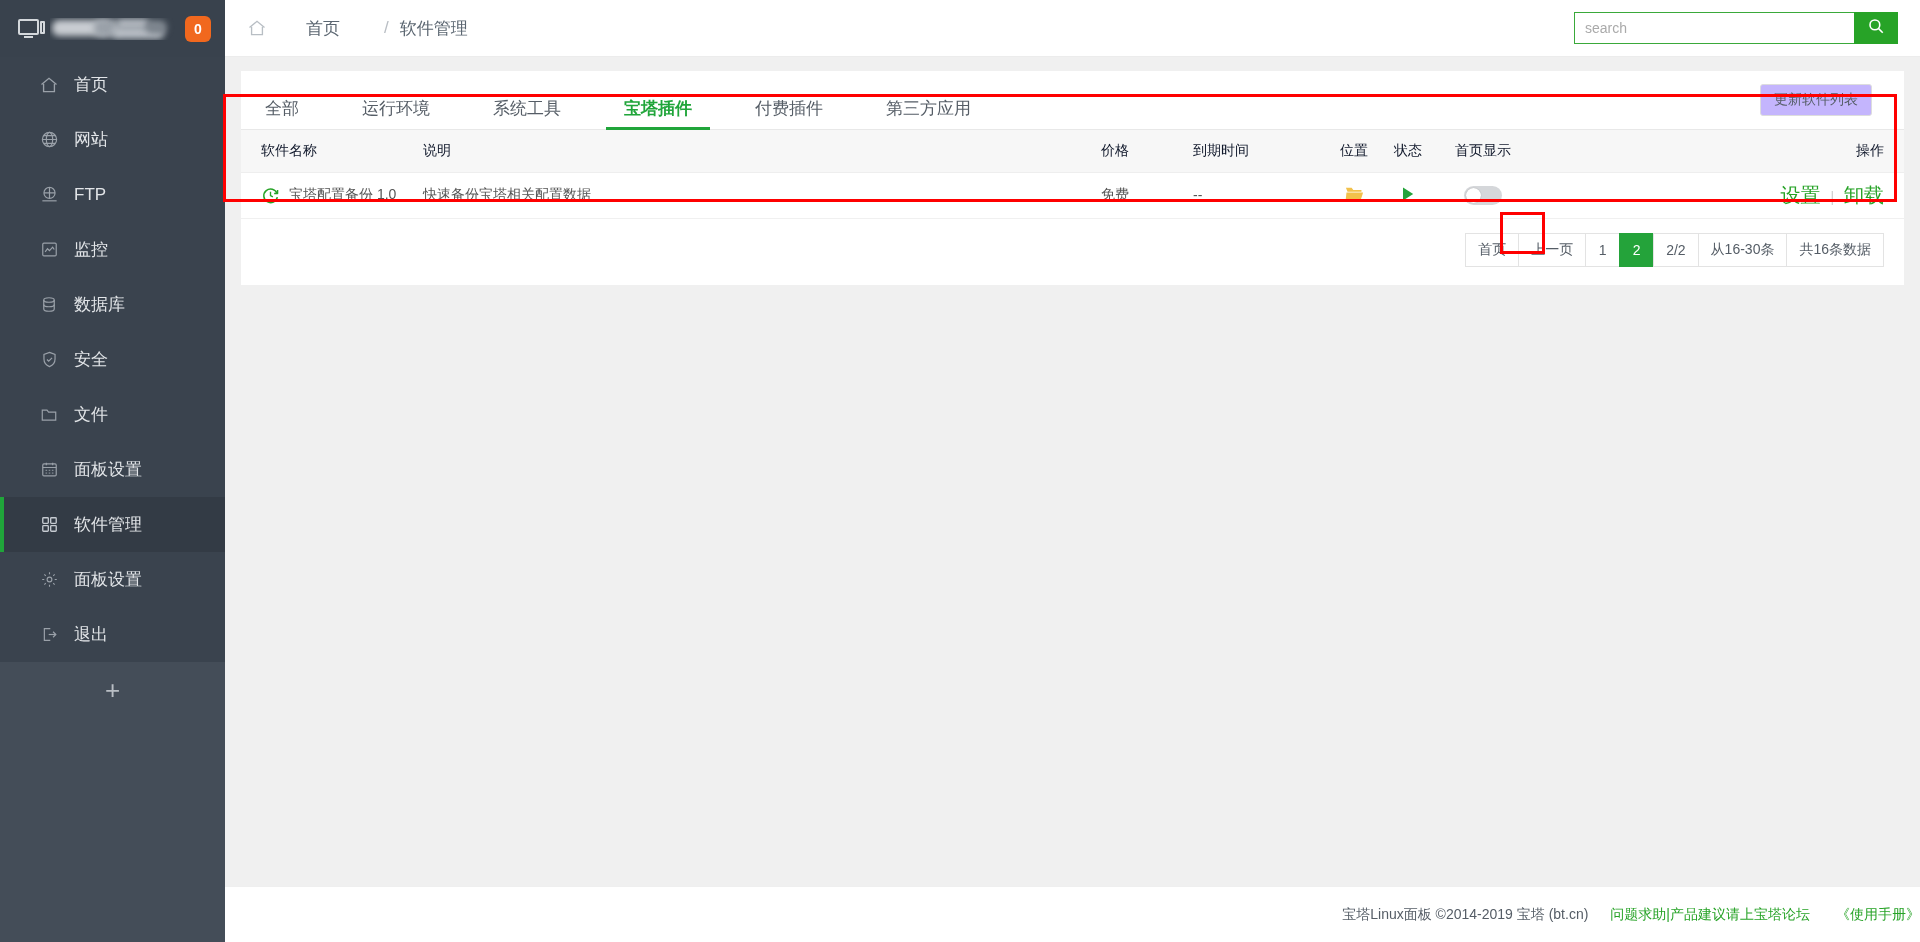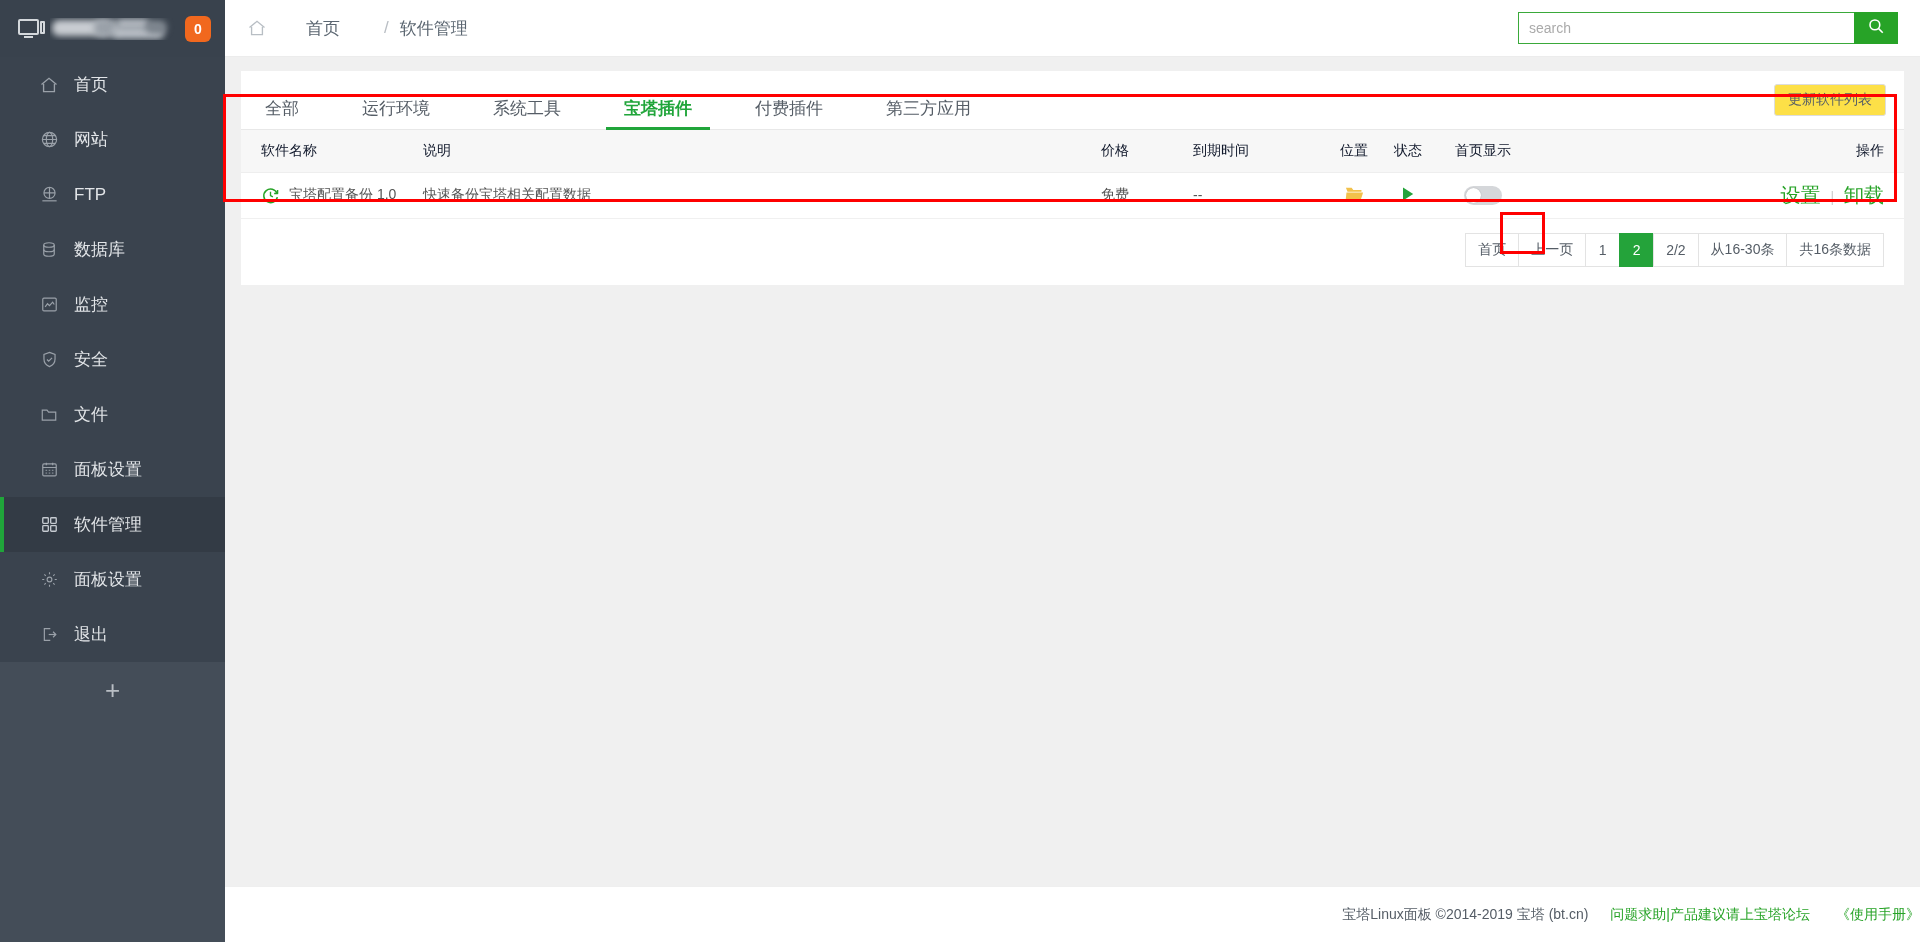--- a/index.html
+++ b/index.html
@@ -82,21 +82,21 @@
     padding: 0 22px 0 22px; border-bottom: 1px solid #ececec;
   }
   .crumb { display: flex; align-items: center; font-size: 17px; color: #5b6671; }
   .home-ico { margin-right: 6px; color: #b8bec4; display: flex; }
   .crumb .sep { margin: 0 11px; color: #b9bec4; }
   .crumb .c-home { color: #5b6671; cursor: pointer; }
   .crumb .c-cur { color: #5b6671; }
 
   .searchbox { display: flex; height: 32px; }
   .searchbox input {
-    width: 336px; height: 32px; border: 1px solid #3aa93a; border-right: none;
+    width: 280px; height: 32px; border: 1px solid #3aa93a; border-right: none;
     outline: none; padding: 0 10px; font-size: 14px; color: #444;
     font-family: "Liberation Sans", sans-serif; border-radius: 0;
   }
   .searchbox input::placeholder { color: #aaa; }
   .search-btn {
     width: 44px; height: 32px; background: #27a327; border: 1px solid #27a327;
     display: flex; align-items: center; justify-content: center; cursor: pointer;
   }
 
   .content { flex: 1; padding: 14px 16px 0 16px; position: relative; }
@@ -109,22 +109,22 @@
   .tab {
     font-size: 17px; color: #555d66; padding: 0 6px 12px 6px; margin-right: 51px;
     cursor: pointer; position: relative; line-height: 1;
   }
   .tab.active { color: #20a53a; font-weight: bold; }
   .tab.active::after {
     content: ""; position: absolute; left: -12px; right: -12px; bottom: -1px;
     height: 3px; background: #20a53a;
   }
   .update-btn {
-    position: absolute; right: 18px; top: 13px;
-    height: 32px; padding: 0 13px; border: 1px solid #ddd; background: #fde047;
+    position: absolute; right: 32px; top: 13px;
+    height: 32px; padding: 0 13px; border: 1px solid #ddd; background: #c4b5fd;
     font-size: 14px; color: #555d66; border-radius: 3px; cursor: pointer;
     display: flex; align-items: center; font-family: "Liberation Sans", sans-serif;
   }
 
   .table-wrap { position: relative; padding: 0 0 0 0; }
   table { width: 100%; border-collapse: collapse; table-layout: fixed; }
   thead th {
     background: #f7f7f7; height: 42px; font-weight: normal;
     font-size: 14px; color: #0f172a; text-align: left;
     border-bottom: 1px solid #eee;
@@ -232,37 +232,37 @@
               <circle cx="12" cy="10" r="7"></circle>
               <path d="M5 10h14M12 3v14"></path>
               <path d="M3 20h18"></path>
             </svg>
         </span>
         <span>FTP</span>
       </div>
 
       <div class="sb-item">
         <span class="ico">
+          <svg width="19" height="19" viewBox="0 0 24 24" fill="none" stroke="currentColor" stroke-width="1.5">
+              <rect x="3.5" y="4" width="17" height="16" rx="1.5"></rect>
+              <path d="M6.5 15l3-4 2.5 2.5L16 9l2 3"></path>
+            </svg>
+        </span>
+        <span>监控</span>
+      </div>
+
+      <div class="sb-item">
+        <span class="ico">
           <svg width="18" height="19" viewBox="0 0 24 24" fill="none" stroke="currentColor" stroke-width="1.6">
               <ellipse cx="12" cy="6" rx="7" ry="3"></ellipse>
               <path d="M5 6v12c0 1.7 3.1 3 7 3s7-1.3 7-3V6"></path>
               <path d="M5 12c0 1.7 3.1 3 7 3s7-1.3 7-3"></path>
             </svg>
         </span>
         <span>数据库</span>
-      </div>
-
-      <div class="sb-item">
-        <span class="ico">
-          <svg width="19" height="19" viewBox="0 0 24 24" fill="none" stroke="currentColor" stroke-width="1.5">
-              <rect x="3.5" y="4" width="17" height="16" rx="1.5"></rect>
-              <path d="M6.5 15l3-4 2.5 2.5L16 9l2 3"></path>
-            </svg>
-        </span>
-        <span>监控</span>
       </div>
 
       <div class="sb-item">
         <span class="ico">
           <svg width="19" height="19" viewBox="0 0 24 24" fill="none" stroke="currentColor" stroke-width="1.5">
               <path d="M12 3l7 2.5v6c0 4.5-3 8-7 9.5-4-1.5-7-5-7-9.5v-6L12 3z"></path>
               <path d="M8.8 12l2.2 2.2 4.2-4.2"></path>
             </svg>
         </span>
         <span>安全</span>

